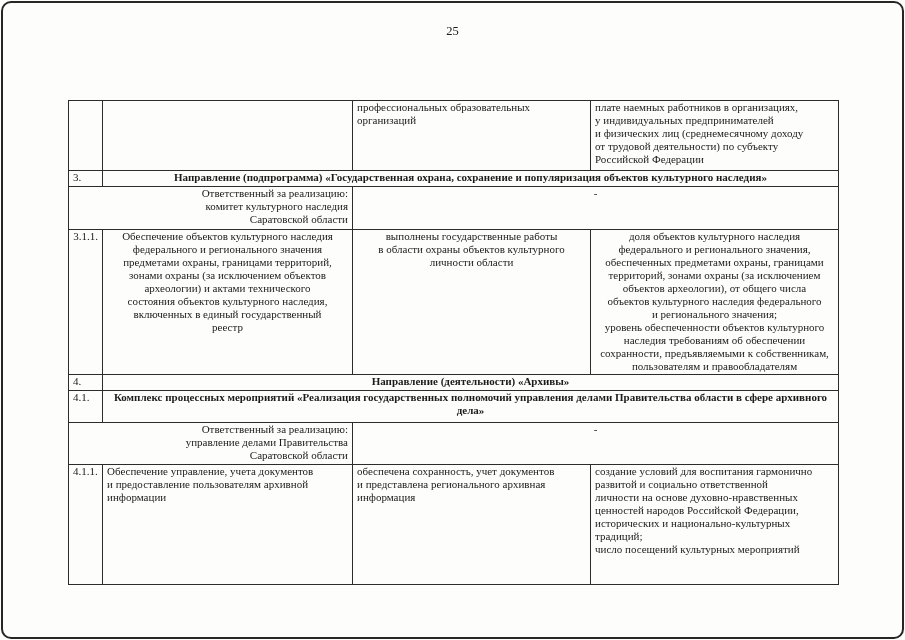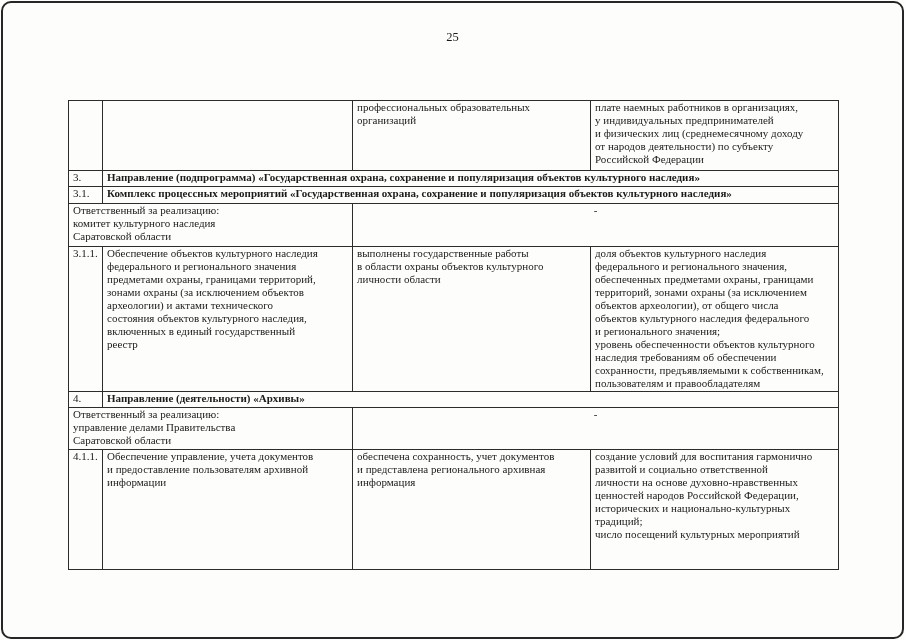--- a/index.html
+++ b/index.html
@@ -15,21 +15,21 @@
   }
   .page-frame {
     position: absolute;
     left: 1px; top: 1px; right: 1px; bottom: 1px;
     border: 2px solid #262626;
     border-radius: 10px;
     pointer-events: none;
   }
   .page-number {
     position: absolute;
-    top: 30px; left: 0; right: 0;
+    top: 24px; left: 0; right: 0;
     text-align: center;
     font-size: 12.5px;
   }
   table.doc {
     position: absolute;
     left: 68px; top: 100px;
     width: 770px;
     border-collapse: collapse;
     table-layout: fixed;
     font-size: 11px;
@@ -37,31 +37,31 @@
   }
   table.doc td {
     border: 1px solid #2c2c2c;
     padding: 0 4px 1px 4px;
     vertical-align: top;
     white-space: pre-line;
     overflow: hidden;
   }
   td.num { padding-left: 4px; }
   td.title {
-    text-align: left;
+    text-align: center;
     font-weight: bold;
     white-space: normal;
   }
-  td.resp { text-align: left; }
+  td.resp { text-align: right; }
   td.dash { text-align: center; }
   tr.h70  { height: 70px; margin-top: 48px; }
   tr.h16  { height: 16px; }
   tr.h17  { height: 17px; }
   tr.h43  { height: 43px; }
-  tr.h144 { height: 144px; }
+  tr.h144 { height: 144px; text-align: center; }
   tr.h32  { height: 32px; }
   tr.h42  { height: 42px; }
   tr.h120 { height: 120px; }
 </style>
 </head>
 <body>
 
 <div class="page">
   <div class="page-frame"></div>
 
@@ -76,33 +76,29 @@
     </colgroup>
     <tbody>
       <tr class="h70">
         <td class="num"></td>
         <td></td>
         <td>профессиональных образовательных
 организаций</td>
         <td>плате наемных работников в организациях,
 у индивидуальных предпринимателей
 и физических лиц (среднемесячному доходу
-от народов деятельности) по субъекту
+от трудовой деятельности) по субъекту
 Российской Федерации</td>
       </tr>
 
       <tr class="h16">
         <td class="num">3.</td>
         <td class="title" colspan="3">Направление (подпрограмма) «Государственная охрана, сохранение и популяризация объектов культурного наследия»</td>
       </tr>
 
-      <tr class="h17">
-        <td class="num">3.1.</td>
-        <td class="title" colspan="3">Комплекс процессных мероприятий «Государственная охрана, сохранение и популяризация объектов культурного наследия»</td>
-      </tr>
 
       <tr class="h43">
         <td class="resp" colspan="2">Ответственный за реализацию:
 комитет культурного наследия
 Саратовской области</td>
         <td class="dash" colspan="2">-</td>
       </tr>
 
       <tr class="h144">
         <td class="num">3.1.1.</td>
@@ -128,20 +124,24 @@
 наследия требованиям об обеспечении
 сохранности, предъявляемыми к собственникам,
 пользователям и правообладателям</td>
       </tr>
 
       <tr class="h16">
         <td class="num">4.</td>
         <td class="title" colspan="3">Направление (деятельности) «Архивы»</td>
       </tr>
 
+      <tr class="h32">
+        <td class="num">4.1.</td>
+        <td class="title" colspan="3">Комплекс процессных мероприятий «Реализация государственных полномочий управления делами Правительства области в сфере архивного дела»</td>
+      </tr>
 
       <tr class="h42">
         <td class="resp" colspan="2">Ответственный за реализацию:
 управление делами Правительства
 Саратовской области</td>
         <td class="dash" colspan="2">-</td>
       </tr>
 
       <tr class="h120">
         <td class="num">4.1.1.</td>

